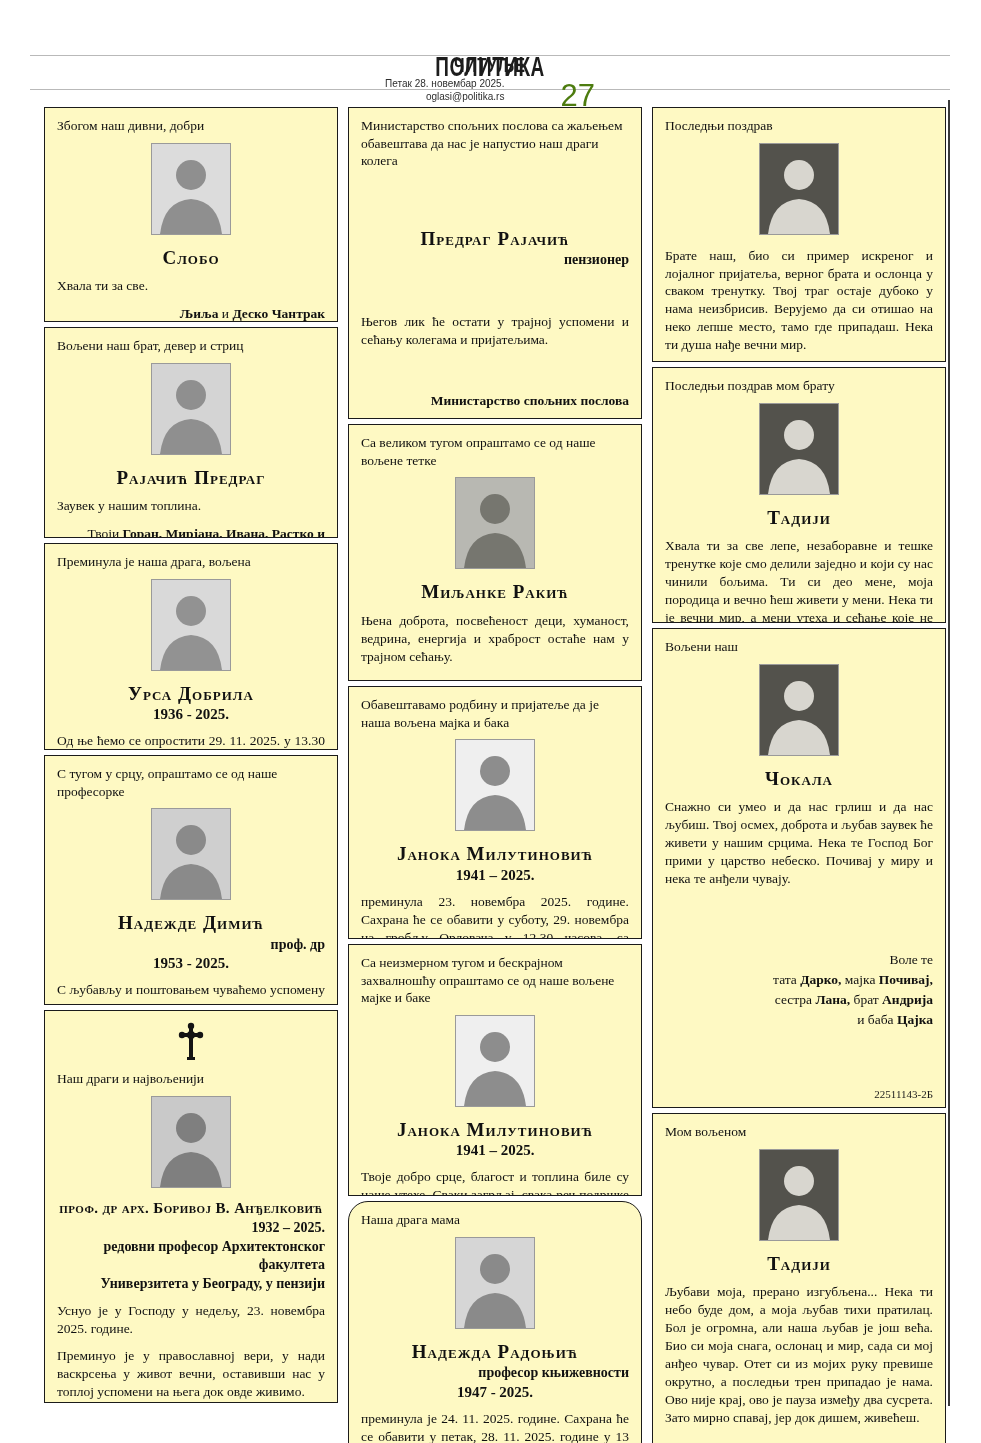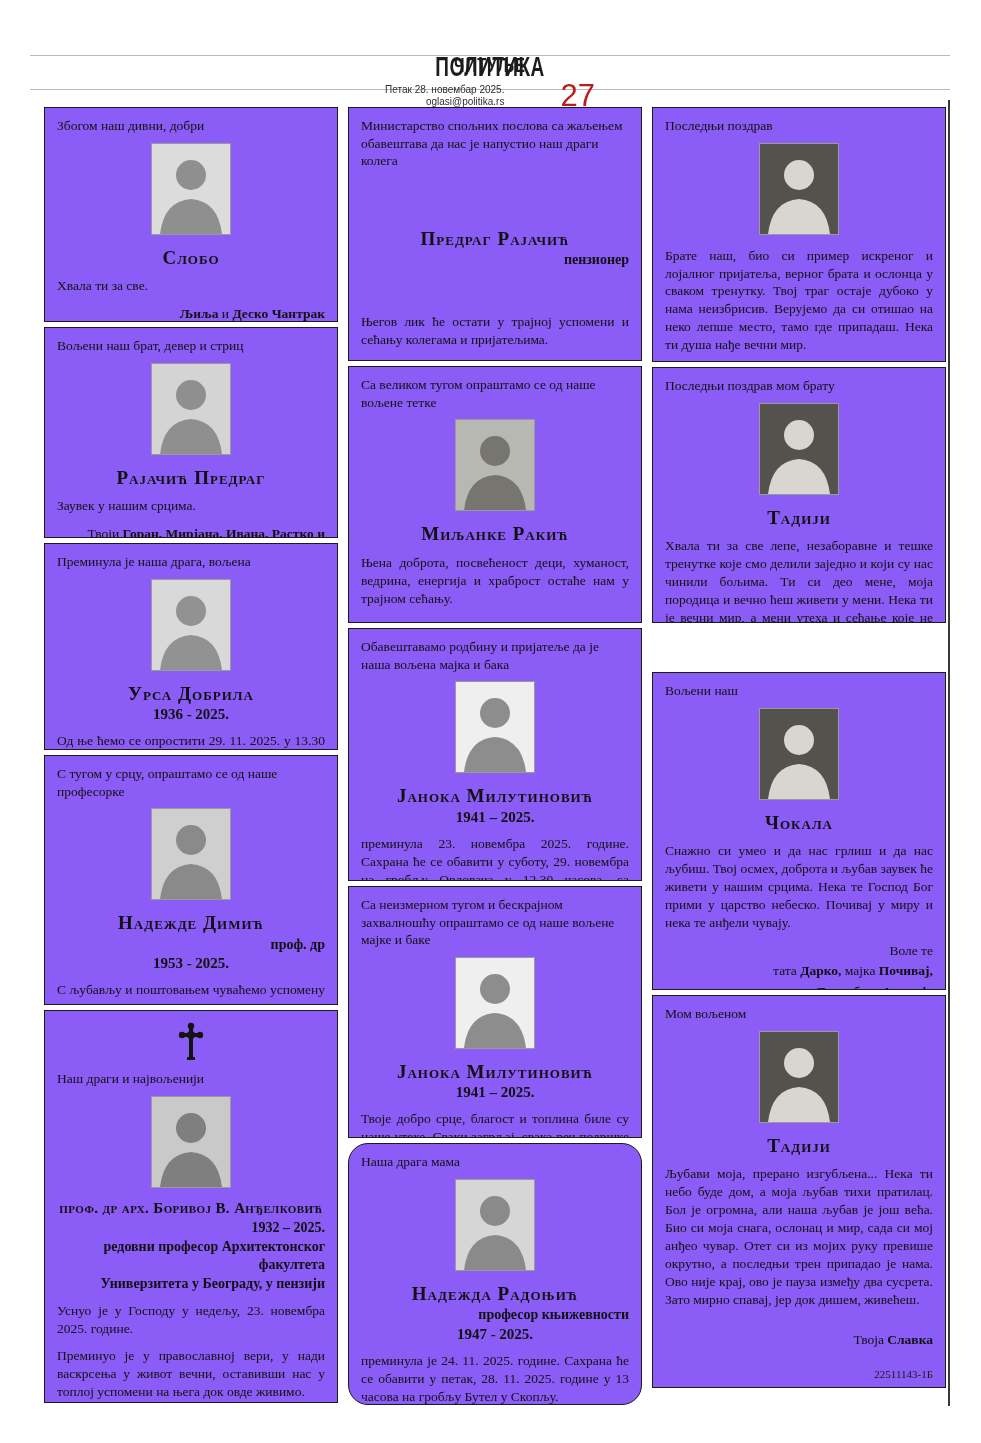--- a/index.html
+++ b/index.html
@@ -15,38 +15,38 @@
   }
   .masthead {
     font-family:"Liberation Sans", sans-serif; font-weight:bold; font-size:19px;
     letter-spacing:.5px; transform:scaleY(1.45); transform-origin:left center; color:#1c1c1c;
   }
   .section-title {
     position:absolute; left:50%; transform:translateX(-50%) scaleY(1.3);
     font-family:"Liberation Sans", sans-serif; font-weight:bold; font-size:15px;
     letter-spacing:1px; color:#1c1c1c;
   }
-  .header-right { display:flex; align-items:center; gap:16px; }
+  .header-right { display:flex; align-items:flex-start; gap:16px; }
   .date-email {
     font-family:"Liberation Sans", sans-serif; font-size:10px; line-height:1.25;
     text-align:right; color:#2e2e2e;
   }
   .page-number {
-    font-family:"Liberation Sans", sans-serif; font-size:31px; font-weight:400; color:#b91c1c;margin-left:40px;
+    font-family:"Liberation Sans", sans-serif; font-size:31px; font-weight:400; color:#4d7c0f;margin-left:40px;
   }
   
   .columns {
     position:absolute; left:44px; top:107px; width:902px;
     display:flex; gap:10px; align-items:flex-start;
   }
   .column { width:294px; display:flex; flex-direction:column; }
   .edge-rule { position:absolute; left:948px; top:100px; width:2px; height:1306px; background:#3a3a3a; }
   
   .obit {
-    box-sizing:border-box; width:294px; border:1px solid #1b1b1b; background:#8b5cf6;
+    box-sizing:border-box; width:294px; border:1px solid #1b1b1b; background:#fef9c3;
     margin-bottom:5px; padding:9px 12px 7px; display:flex; flex-direction:column; overflow:hidden;
   }
   .obit-intro { font-size:13.5px; line-height:1.3; text-align:left; }
   .cross-wrap { align-self:center; margin:2px 0 8px; line-height:0; }
   .obit-photo {
     align-self:center; margin:9px 0 4px; width:78px; height:90px; line-height:0;
     outline:1px solid #9a9a9a;
   }
   .obit-name {
     text-align:center; font-weight:bold; font-variant:small-caps; font-size:19px;
@@ -93,21 +93,21 @@
         </div>
       </div>
       <div class="obit" style="height: 211px;">
         <div class="obit-intro">Вољени наш брат, девер и стриц</div>
         <div class="obit-photo"><svg width="78" height="90" viewBox="0 0 78 90">
             <rect width="78" height="90" fill="#d4d4d4"></rect>
             <circle cx="39" cy="31" r="15" fill="#8f8f8f"></circle>
             <path d="M8,90 Q12,57 39,55 Q66,57 70,90 Z" fill="#8f8f8f"></path>
           </svg></div>
         <div class="obit-name">Рајачић Предраг</div>
-        <p class="obit-body">Заувек у нашим срцима.</p>
+        <p class="obit-body">Заувек у нашим топлина.</p>
         <div class="obit-sig">
           <div class="sig-line"><span>Твоји </span><span class="b">Горан, Мирјана, Ивана, Растко и Немања</span></div>
         </div>
       </div>
       <div class="obit" style="height: 207px;">
         <div class="obit-intro">Преминула је наша драга, вољена</div>
         <div class="obit-photo"><svg width="78" height="90" viewBox="0 0 78 90">
             <rect width="78" height="90" fill="#d9d9d9"></rect>
             <circle cx="39" cy="31" r="15" fill="#929292"></circle>
             <path d="M8,90 Q12,57 39,55 Q66,57 70,90 Z" fill="#929292"></path>
@@ -146,21 +146,21 @@
           </svg></div>
         <div class="obit-name small">проф. др арх. Боривој В. Анђелковић</div>
         <div class="obit-sub">1932 – 2025.</div>
         <div class="obit-sub">редовни професор Архитектонског факултета</div>
         <div class="obit-sub">Универзитета у Београду, у пензији</div>
         <p class="obit-body">Уснуо је у Господу у недељу, 23. новембра 2025. године.</p>
         <p class="obit-body">Преминуо је у православној вери, у нади васкрсења у живот вечни, оставивши нас у топлој успомени на њега док овде живимо.</p>
       </div>
     </div>
     <div class="column">
-      <div class="obit no-photo" style="height: 254px;">
+      <div class="obit no-photo" style="height: 312px;">
         <div class="obit-intro">Министарство спољних послова са жаљењем обавештава да нас је напустио наш драги колега</div>
         <div class="obit-name">Предраг Рајачић</div>
         <div class="obit-sub">пензионер</div>
         <p class="obit-body">Његов лик ће остати у трајној успомени и сећању колегама и пријатељима.</p>
         <div class="obit-sig">
           <div class="sig-line"><span class="b">Министарство спољних послова</span></div>
         </div>
       </div>
       <div class="obit" style="height: 257px;">
         <div class="obit-intro">Са великом тугом опраштамо се од наше вољене тетке</div>
@@ -224,21 +224,21 @@
       <div class="obit" style="height: 256px;">
         <div class="obit-intro">Последњи поздрав мом брату</div>
         <div class="obit-photo"><svg width="78" height="90" viewBox="0 0 78 90">
             <rect width="78" height="90" fill="#53524c"></rect>
             <circle cx="39" cy="31" r="15" fill="#d8d6cf"></circle>
             <path d="M8,90 Q12,57 39,55 Q66,57 70,90 Z" fill="#d8d6cf"></path>
           </svg></div>
         <div class="obit-name">Тадији</div>
         <p class="obit-body">Хвала ти за све лепе, незаборавне и тешке тренутке које смо делили заједно и који су нас чинили бољима. Ти си део мене, моја породица и вечно ћеш живети у мени. Нека ти је вечни мир, а мени утеха и сећање које не бледи.</p>
       </div>
-      <div class="obit" style="height: 318px; margin-top: 44px;">
+      <div class="obit" style="height: 480px;">
         <div class="obit-intro">Вољени наш</div>
         <div class="obit-photo"><svg width="78" height="90" viewBox="0 0 78 90">
             <rect width="78" height="90" fill="#53524c"></rect>
             <circle cx="39" cy="31" r="15" fill="#d8d6cf"></circle>
             <path d="M8,90 Q12,57 39,55 Q66,57 70,90 Z" fill="#d8d6cf"></path>
           </svg></div>
         <div class="obit-name">Чокала</div>
         <p class="obit-body">Снажно си умео и да нас грлиш и да нас љубиш. Твој осмех, доброта и љубав заувек ће живети у нашим срцима. Нека те Господ Бог прими у царство небеско. Почивај у миру и нека те анђели чувају.</p>
         <div class="obit-sig">
           <div class="sig-line"><span>Воле те</span></div>

